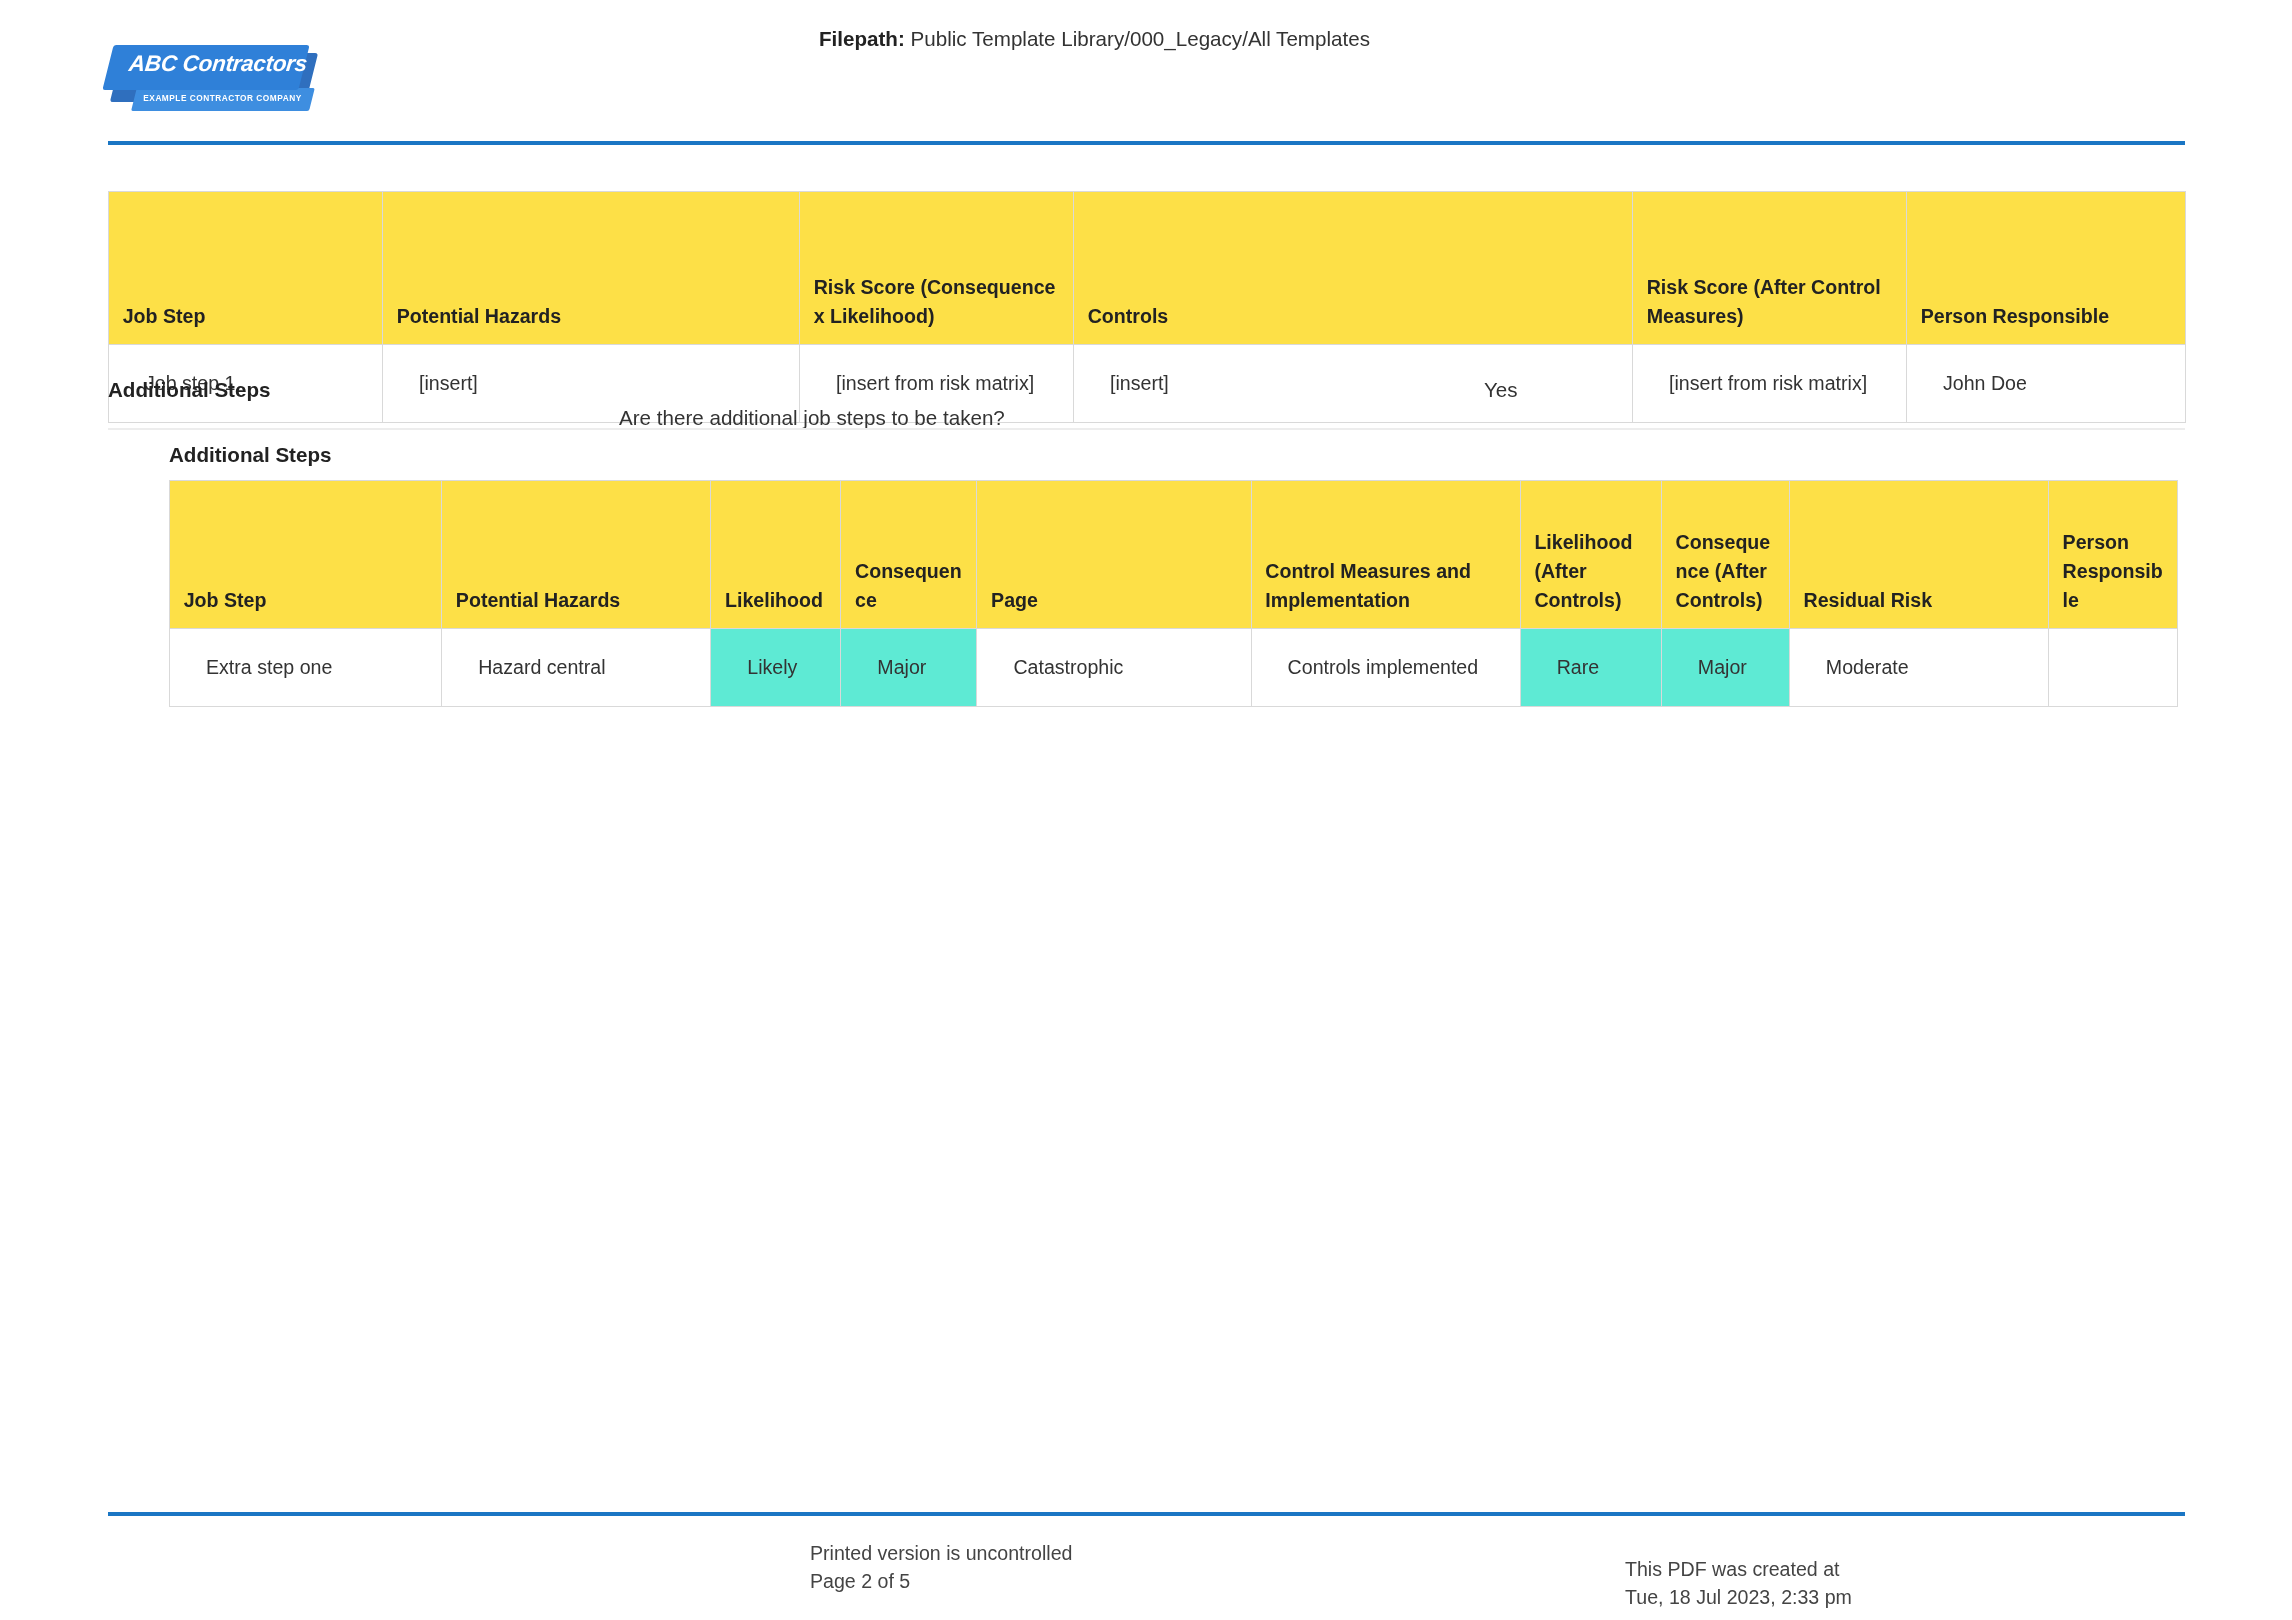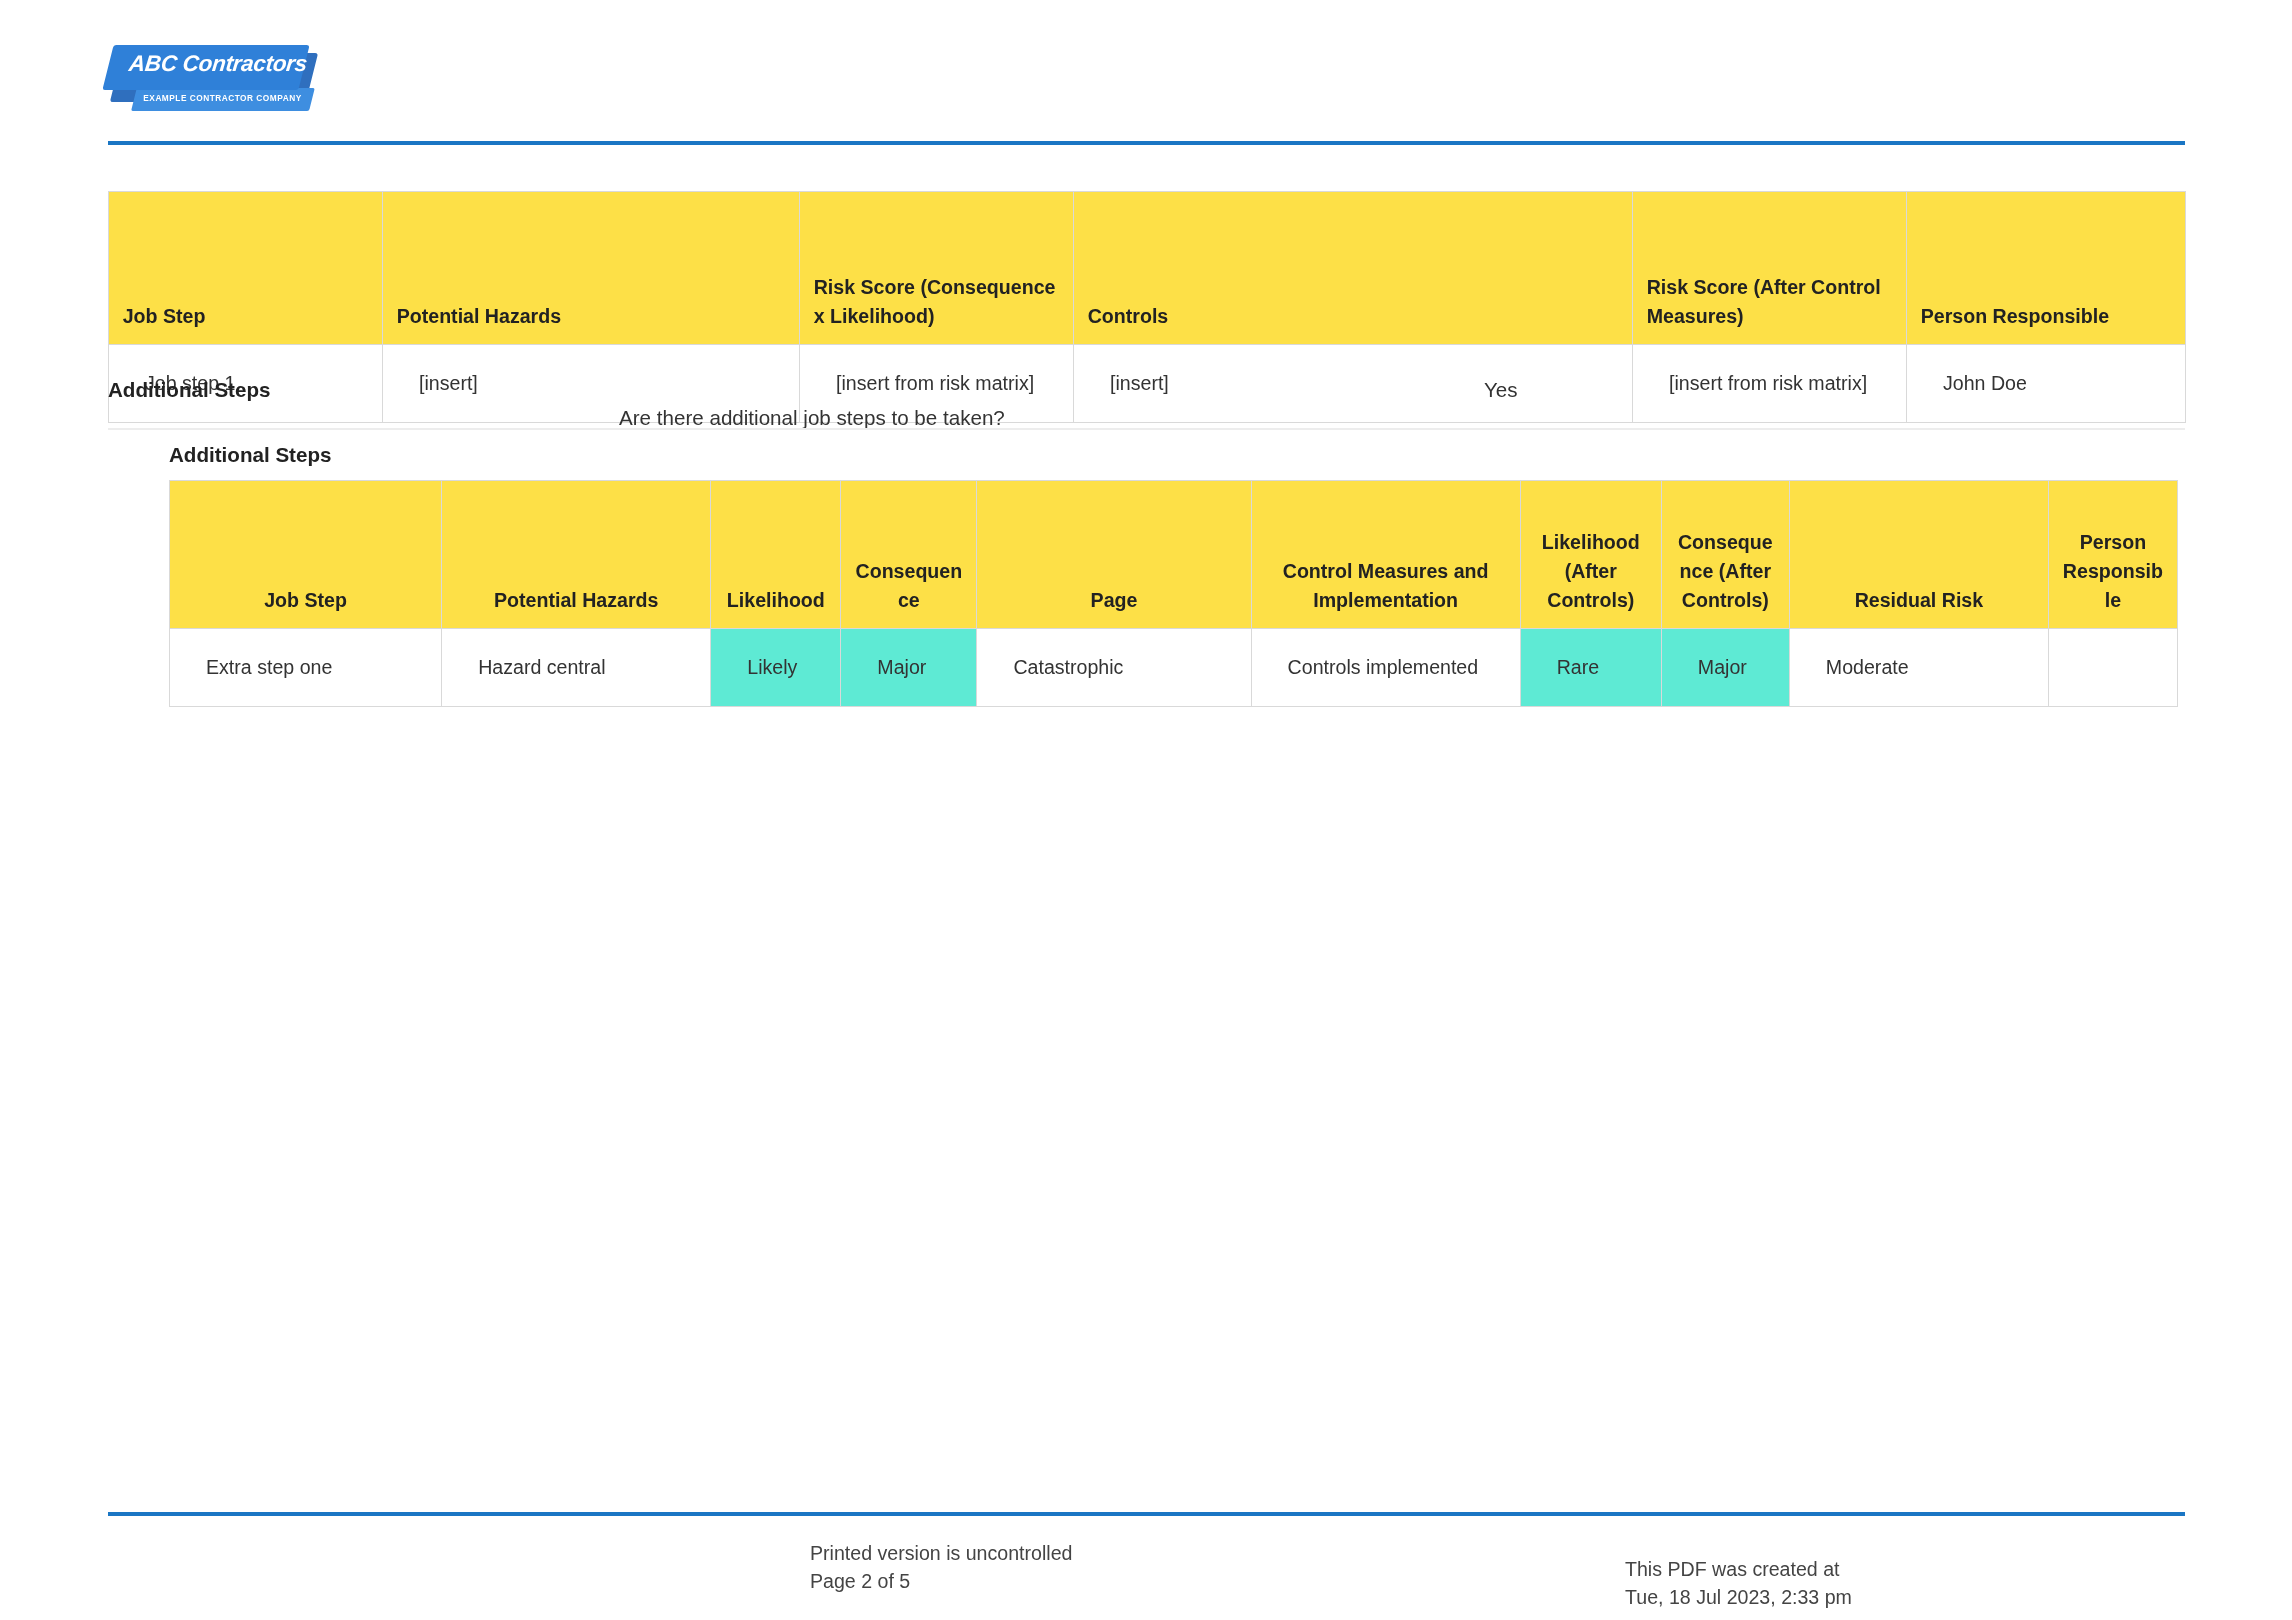--- a/index.html
+++ b/index.html
@@ -210,21 +210,21 @@
   }
 
   
   .table2-wrap {
     position: absolute;
     left: 169px;
     top: 480px;
     width: 2009px;
   }
   #table2 { width: 2009px; }
-  #table2 thead th { height: 120px; text-align: center; }
+  #table2 thead th { height: 120px; }
 
   
   .footer {
     position: absolute;
     left: 108px;
     top: 1539px;
     width: 2078px;
     font-size: 19.6px;
     line-height: 28px;
     color: #444444;
@@ -244,20 +244,24 @@
   <div class="header">
 
     <div class="logo-wrap">
       <div class="logo-shadow"></div>
       <div class="logo-sub"></div>
       <div class="logo-main"></div>
       <div class="logo-main-text">ABC Contractors</div>
       <div class="logo-sub-text">EXAMPLE CONTRACTOR COMPANY</div>
     </div>
 
+    <div class="filepath-block">
+      <span class="lbl">Filepath:</span>
+      <span>Public Template Library/000_Legacy/All Templates</span>
+    </div>
 
   </div>
 
   <div class="rule-blue top"></div>
 
   <div class="table1-wrap">
     <table class="tbl" id="table1">
       <colgroup>
         <col style="width:274px">
         <col style="width:417px">

